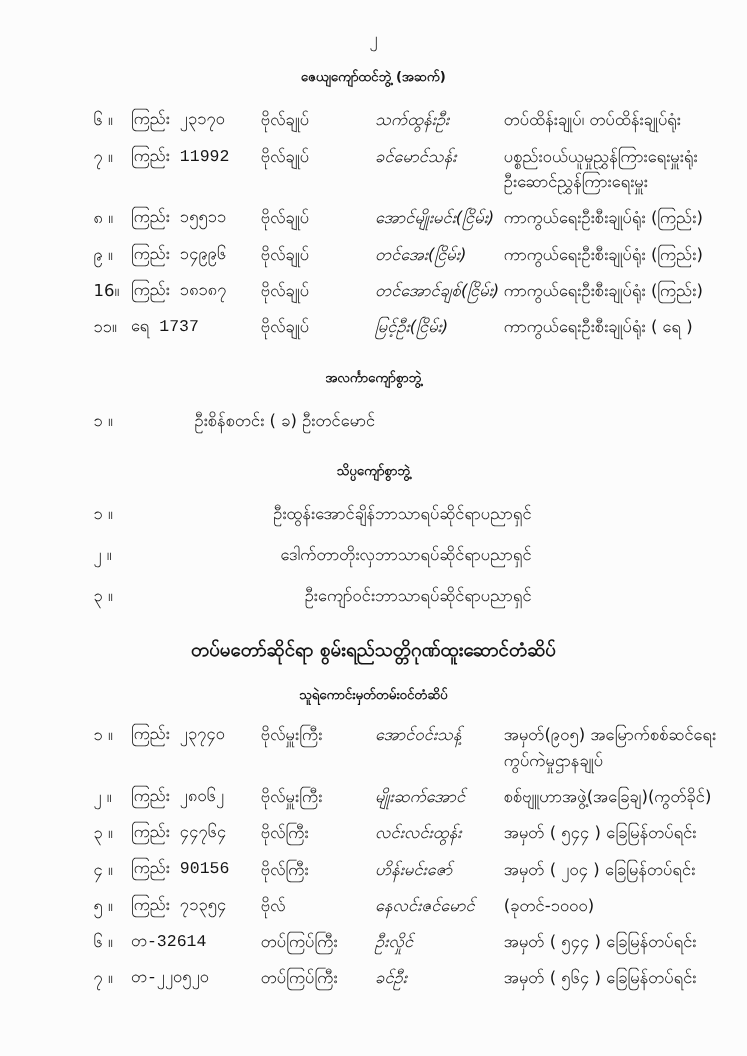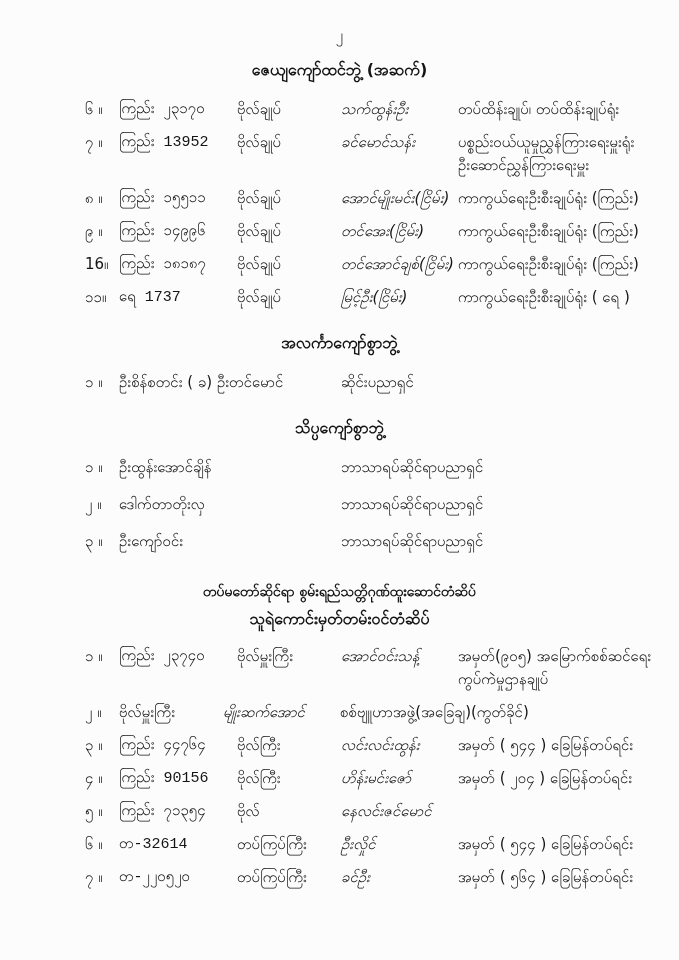--- a/index.html
+++ b/index.html
@@ -23,28 +23,28 @@
   }
   .page-number {
     text-align: center;
     font-size: 15px;
     line-height: 22px;
     margin-bottom: 12px;
   }
   .sec-title {
     text-align: center;
     font-weight: 700;
-    font-size: 16px;
+    font-size: 12px;
     line-height: 24px;
     margin: 6px 0 16px 0;
   }
   .sec-title.big {
-    font-size: 14px;
+    font-size: 17px;
     margin-top: 26px;
-    margin-bottom: 4px;
+    margin-bottom: 16px;
   }
   .sec-title.sub {
     margin-top: 2px;
     margin-bottom: 14px;
   }
   .sec-title.mid {
     margin-top: 22px;
   }
   .row {
     display: flex;
@@ -77,20 +77,21 @@
     flex-shrink: 0;
     font-style: italic;
   }
   .c-unit {
     flex: 1;
     min-width: 0;
   }
   .c-cname {
     width: 222px;
     flex-shrink: 0;
+    text-align: right;
   }
   .c-desc {
     flex: 1;
     min-width: 0;
   }
   .u-line {
     display: block;
   }
 </style>
 </head>
@@ -107,21 +108,21 @@
     <span class="c-serial">ကြည်း ၂၃၁၇၀</span>
     <span class="c-rank">ဗိုလ်ချုပ်</span>
     <span class="c-name">သက်ထွန်းဦး</span>
     <span class="c-unit">
         <span class="u-line">တပ်ထိန်းချုပ်၊ တပ်ထိန်းချုပ်ရုံး</span>
       </span>
   </div>
 
   <div class="row mil">
     <span class="c-no">၇ ။</span>
-    <span class="c-serial">ကြည်း 13952</span>
+    <span class="c-serial">ကြည်း 11992</span>
     <span class="c-rank">ဗိုလ်ချုပ်</span>
     <span class="c-name">ခင်မောင်သန်း</span>
     <span class="c-unit">
       <span class="u-line">ပစ္စည်းဝယ်ယူမှုညွှန်ကြားရေးမှူးရုံး</span>
       <span class="u-line">ဦးဆောင်ညွှန်ကြားရေးမှူး</span>
     </span>
   </div>
 
   <div class="row mil">
     <span class="c-no">၈ ။</span>
@@ -161,21 +162,20 @@
     <span class="c-unit">
         <span class="u-line">ကာကွယ်ရေးဦးစီးချုပ်ရုံး ( ရေ )</span>
       </span>
   </div>
 
   <div class="sec-title mid">အလင်္ကာကျော်စွာဘွဲ့</div>
 
   <div class="row civ wide">
     <span class="c-no">၁ ။</span>
     <span class="c-cname">ဦးစိန်စတင်း ( ခ) ဦးတင်မောင်</span>
-    <span class="c-desc">ဆိုင်းပညာရှင်</span>
   </div>
 
   <div class="sec-title mid">သိပ္ပကျော်စွာဘွဲ့</div>
 
   <div class="row civ wide">
     <span class="c-no">၁ ။</span>
     <span class="c-cname">ဦးထွန်းအောင်ချိန်</span>
     <span class="c-desc">ဘာသာရပ်ဆိုင်ရာပညာရှင်</span>
   </div>
 
@@ -200,20 +200,21 @@
     <span class="c-rank">ဗိုလ်မှူးကြီး</span>
     <span class="c-name">အောင်ဝင်းသန့်</span>
     <span class="c-unit">
       <span class="u-line">အမှတ်(၉၀၅) အမြောက်စစ်ဆင်ရေး</span>
       <span class="u-line">ကွပ်ကဲမှုဌာနချုပ်</span>
     </span>
   </div>
 
   <div class="row mil">
     <span class="c-no">၂ ။</span>
+    <span class="c-serial">ကြည်း ၂၈၀၆၂</span>
     <span class="c-rank">ဗိုလ်မှူးကြီး</span>
     <span class="c-name">မျိုးဆက်အောင်</span>
     <span class="c-unit">
         <span class="u-line">စစ်ဗျူဟာအဖွဲ့(အခြေချ)(ကွတ်ခိုင်)</span>
       </span>
   </div>
 
   <div class="row mil">
     <span class="c-no">၃ ။</span>
     <span class="c-serial">ကြည်း ၄၄၇၆၄</span>
@@ -233,20 +234,21 @@
         <span class="u-line">အမှတ် ( ၂၀၄ ) ခြေမြန်တပ်ရင်း</span>
       </span>
   </div>
 
   <div class="row mil">
     <span class="c-no">၅ ။</span>
     <span class="c-serial">ကြည်း ၇၁၃၅၄</span>
     <span class="c-rank">ဗိုလ်</span>
     <span class="c-name">နေလင်းဇင်မောင်</span>
     <span class="c-unit">
+      <span class="u-line">(ခုတင်-၁၀၀၀)</span>
     </span>
   </div>
 
   <div class="row mil">
     <span class="c-no">၆ ။</span>
     <span class="c-serial">တ-32614</span>
     <span class="c-rank">တပ်ကြပ်ကြီး</span>
     <span class="c-name">ဦးလှိုင်</span>
     <span class="c-unit">
         <span class="u-line">အမှတ် ( ၅၄၄ ) ခြေမြန်တပ်ရင်း</span>

